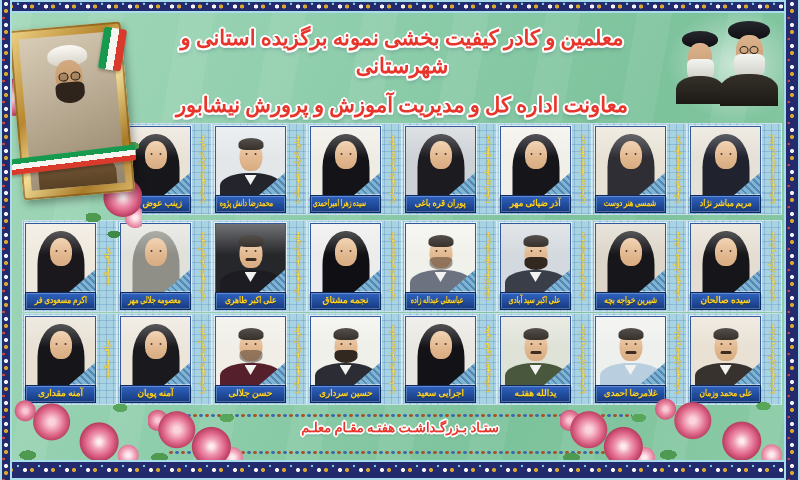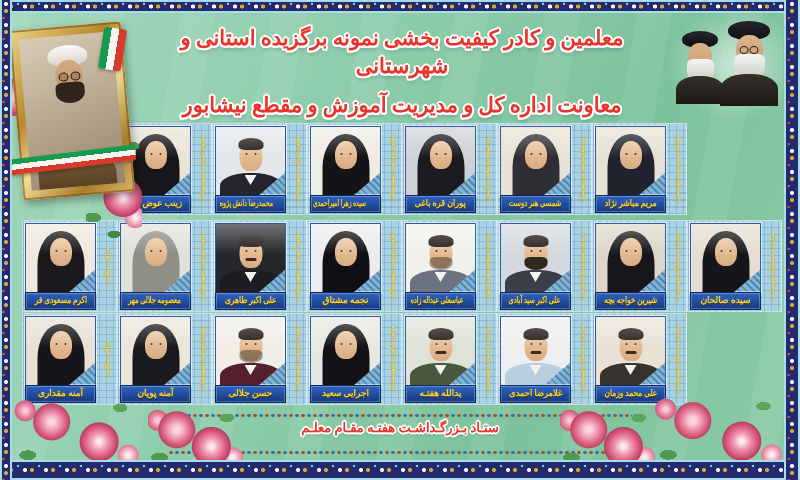--- a/index.html
+++ b/index.html
@@ -173,21 +173,21 @@
       </div>
       <div class="cl-beard"></div>
       <div class="cl-robe"></div>
     </div>
   </div>
   <div class="ribbon ribbon-frame"></div>
   <div class="ribbon ribbon-top"></div>
 
   <div class="title-block">
     <div class="title-line">معلمین و کادر کیفیت بخشی نمونه برگزیده استانی و شهرستانی</div>
-    <div class="title-line line2">معاونت اداره کل و مدیریت آموزش و مقطع نیشابور</div>
+    <div class="title-line line2">معاونت اداره کل و مدیریت آموزش و پرورش نیشابور</div>
   </div>
 
   <div class="leaders">
     <div class="leader kh1">
       <div class="ld-turban"></div>
       <div class="ld-face"></div>
       <div class="ld-beard"></div>
       <div class="ld-robe"></div>
     </div>
     <div class="leader kh2">
@@ -254,20 +254,34 @@
               <div class="av-eyes"></div>
             </div>
             <div class="corner"></div>
           </div>
           <div class="name-bar"><span style="transform: scaleX(0.9);">پوران قره باغی</span></div>
           <div class="role-strip">
             <span class="role-text" style="transform: translate(-50%, -50%) rotate(-90deg) scaleX(0.756757);">مدیر مقطع متوسطه دوم (استانی)</span>
           </div>
         </div>
         <div class="card">
+          <div class="photo" style="background-color: rgb(241, 239, 232);">
+            <div class="av">
+              <div class="av-hijab" style="background: rgb(21, 21, 26);"></div>
+              <div class="av-face"></div>
+              <div class="av-eyes"></div>
+            </div>
+            <div class="corner"></div>
+          </div>
+          <div class="name-bar"><span style="transform: scaleX(0.969231);">آذر ضیائی مهر</span></div>
+          <div class="role-strip">
+            <span class="role-text" style="transform: translate(-50%, -50%) rotate(-90deg) scaleX(0.756757);">مدیر مقطع متوسطه دوم (استانی)</span>
+          </div>
+        </div>
+        <div class="card">
           <div class="photo" style="background-color: rgb(231, 226, 212);">
             <div class="av">
               <div class="av-hijab" style="background: rgb(46, 46, 52);"></div>
               <div class="av-face"></div>
               <div class="av-eyes"></div>
             </div>
             <div class="corner"></div>
           </div>
           <div class="name-bar"><span style="transform: scaleX(0.75);">شمسی هنر دوست</span></div>
           <div class="role-strip">
@@ -449,20 +463,37 @@
               <div class="av-face m"></div>
               <div class="av-hair"></div>
               <div class="av-eyes"></div>
               <div class="av-beard" style="opacity: 0.45;"></div>
             </div>
             <div class="corner"></div>
           </div>
           <div class="name-bar"><span>حسن جلالی</span></div>
           <div class="role-strip">
             <span class="role-text" style="transform: translate(-50%, -50%) rotate(-90deg) scaleX(0.913043);">معاون آموزشی (شهرستانی)</span>
+          </div>
+        </div>
+        <div class="card">
+          <div class="photo" style="background-color: rgb(240, 240, 234);">
+            <div class="av">
+              <div class="av-shoulders" style="background: rgb(44, 44, 52);"></div>
+              <div class="av-collar"></div>
+              <div class="av-face m"></div>
+              <div class="av-hair"></div>
+              <div class="av-eyes"></div>
+              <div class="av-beard"></div>
+            </div>
+            <div class="corner"></div>
+          </div>
+          <div class="name-bar"><span style="transform: scaleX(0.954545);">حسین سرداری</span></div>
+          <div class="role-strip">
+            <span class="role-text" style="transform: translate(-50%, -50%) rotate(-90deg) scaleX(0.903226);">معاون پرورشی (شهرستانی)</span>
           </div>
         </div>
         <div class="card">
           <div class="photo" style="background-color: rgb(233, 231, 225);">
             <div class="av">
               <div class="av-hijab" style="background: rgb(19, 19, 23);"></div>
               <div class="av-face"></div>
               <div class="av-eyes"></div>
             </div>
             <div class="corner"></div>

